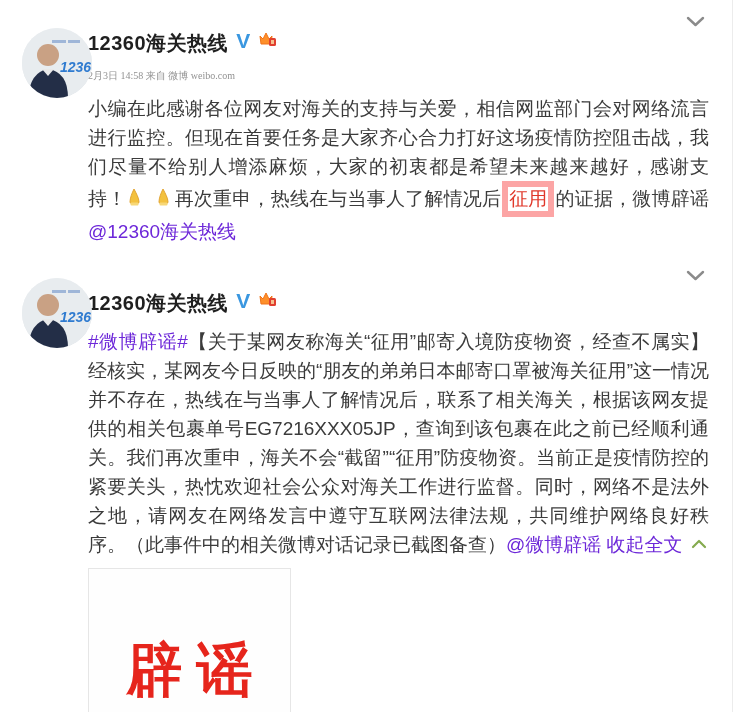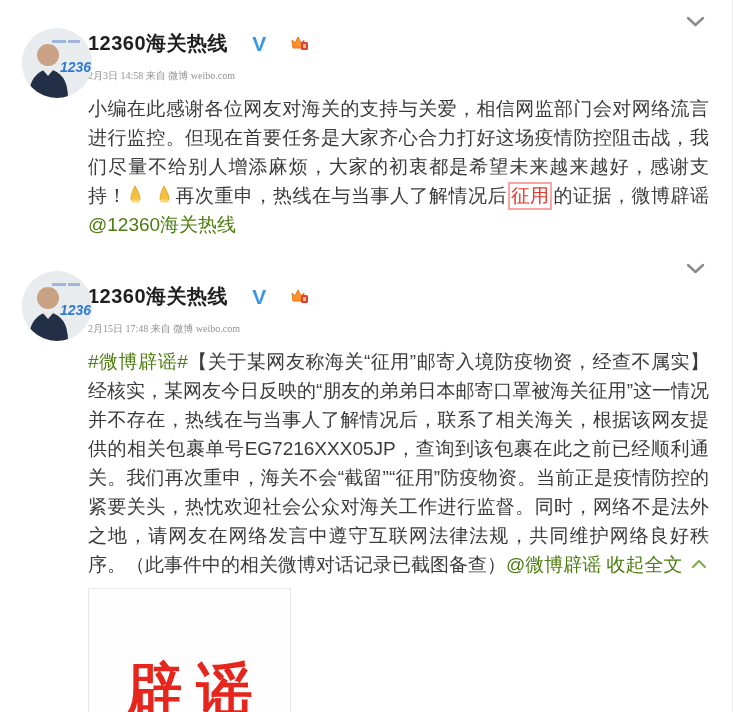--- a/index.html
+++ b/index.html
@@ -23,37 +23,37 @@
   .post-2 .chevron { top:24px; }
 
   .avatar {
     position:absolute; left:22px; width:70px; height:70px; border-radius:50%;
     overflow:hidden; background:linear-gradient(180deg,#f2f4f6 0%,#d9dee3 100%);
     cursor:pointer;
   }
   .post-1 .avatar { top:28px; }
   .post-2 .avatar { top:32px; }
 
-  .head { display:flex; align-items:center; gap:24px; height:26px; }
+  .head { display:flex; align-items:flex-start; gap:8px; height:26px; }
   .uname { font-size:20px; font-weight:bold; color:#1f1f1f; cursor:pointer; letter-spacing:.5px; }
   .vbadge {
     color:#3a97e0; font-weight:bold; font-size:21px; line-height:1;
     font-family:"Liberation Sans",sans-serif;
   }
   .medal { line-height:0; }
 
   .date { margin-top:13px; font-size:10px; color:#919191; width:fit-content; cursor:pointer;font-family:Liberation Serif, serif; }
 
   .content {
     margin-top:11px; font-size:19px; line-height:29px; color:#3b3b3b;
     text-align:justify; word-break:break-all;
   }
-  .content .lnk { color:#4d7c0f; cursor:pointer; }
+  .content .lnk { color:#6d28d9; cursor:pointer; }
   .content .redbox {
-    color:#e0382a; border:2px solid #fca5a5; padding:0 1px; margin:0 1px;
+    color:#e0382a; border:6px solid #fca5a5; padding:0 1px; margin:0 1px;
     display:inline-block; line-height:24px;
   }
   .emoji { display:inline-block; vertical-align:-3px; line-height:0; margin:0 1px; }
   .caret-up { display:inline-block; vertical-align:2px; margin-left:8px; line-height:0; cursor:pointer; }
 
   .attachment {
     margin-top:9px; width:203px; height:200px; border:1px solid #e6e6e6;
     background:#fefefe; cursor:pointer; position:relative;
   }
   .stamp {
@@ -134,21 +134,20 @@
       <span class="vbadge">V</span>
       <span class="medal">
         <svg width="19" height="18" viewBox="0 0 19 18">
           <path d="M2 6 L5 9 L8 3 L11 9 L14 6 L13 14 L3 14 Z" fill="#fe8f2a" stroke="#f07318" stroke-width="1"></path>
           <rect x="11" y="8" width="7" height="8" rx="1.5" fill="#e04030"></rect>
           <rect x="13" y="10" width="3" height="4" fill="#f6c08e"></rect>
         </svg>
       </span>
     </div>
 
-    <div class="date">2月15日 17:48 来自 微博 weibo.com</div>
 
     <p class="content"><span class="lnk">#微博辟谣#</span><span>【关于某网友称海关“征用”邮寄入境防疫物资，经查不属实】经核实，某网友今日反映的“朋友的弟弟日本邮寄口罩被海关征用”这一情况并不存在，热线在与当事人了解情况后，联系了相关海关，根据该网友提供的相关包裹单号EG7216XXX05JP，查询到该包裹在此之前已经顺利通关。我们再次重申，海关不会“截留”“征用”防疫物资。当前正是疫情防控的紧要关头，热忱欢迎社会公众对海关工作进行监督。同时，网络不是法外之地，请网友在网络发言中遵守互联网法律法规，共同维护网络良好秩序。（此事件中的相关微博对话记录已截图备查）</span><span class="lnk">@微博辟谣</span><span> </span><span class="lnk">收起全文</span><span class="caret-up"><svg width="16" height="10" viewBox="0 0 16 10">
             <polyline points="2,8 8,2 14,8" fill="none" stroke="#85ab4f" stroke-width="2.2" stroke-linecap="round" stroke-linejoin="round"></polyline>
           </svg></span></p>
 
     <div class="attachment">
       <div class="stamp">辟谣</div>
     </div>
   </article>
 

